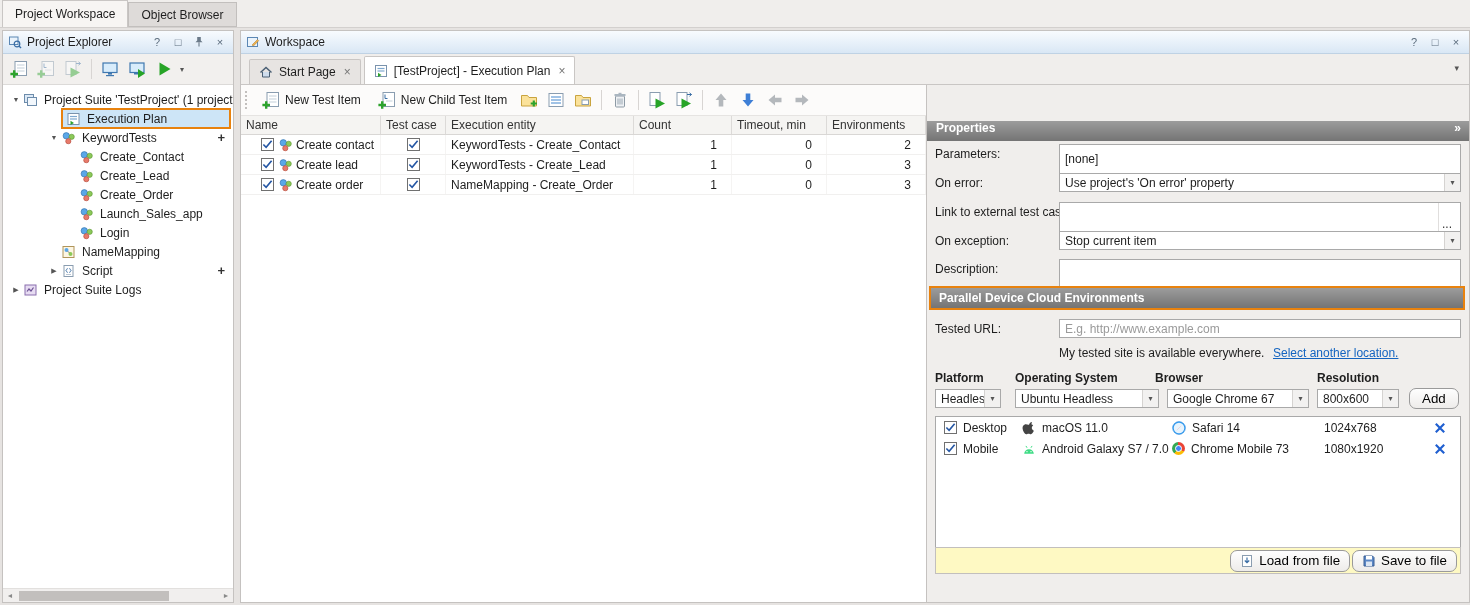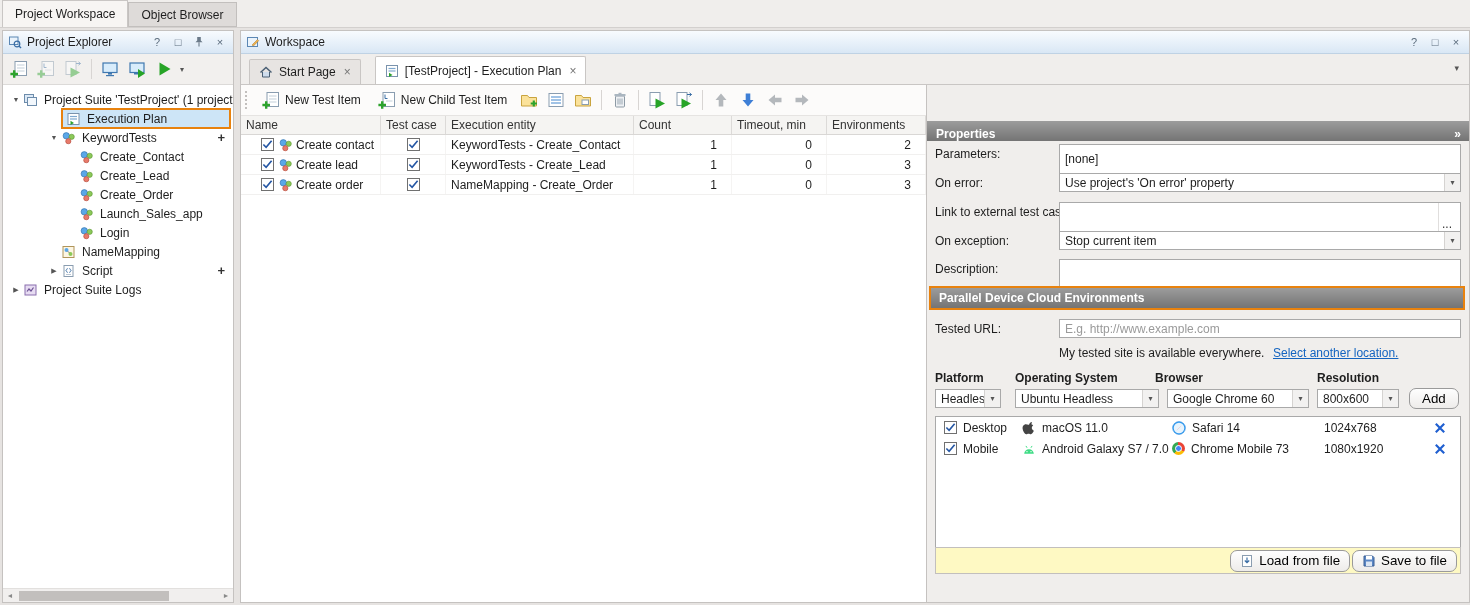--- a/index.html
+++ b/index.html
@@ -30,21 +30,21 @@
 .bold{font-weight:bold}
 .plus-btn{position:absolute;right:8px;color:#333;font-size:13px;font-weight:bold;line-height:1}
 .sel-wrap{flex:1;display:flex;align-items:center;background:#cde5f7;border:2px solid #e8820e;height:21px;margin-right:2px;padding:0 3px}
 .hscroll{height:14px;background:#f1efee;border-top:1px solid #e2e0de;display:flex;align-items:center}
 .hs-arrow{width:14px;text-align:center;color:#8a8a8a;font-size:7px}
 .hs-thumb{height:10px;width:150px;background:#c2bfbd;margin:0 2px}
 
 
 .main-panel{position:absolute;left:240px;top:30px;width:1230px;height:573px;border:1px solid #c5c2c0;background:#f0eeec;display:flex;flex-direction:column}
 .doc-tabs{height:31px;background:#f0eeec;border-bottom:1px solid #c9c6c4;display:flex;align-items:flex-end;padding-left:8px;position:relative}
-.dtab{height:25px;display:flex;align-items:center;gap:6px;padding:8px 9px;border:1px solid #c9c6c4;border-bottom:none;background:#e7e4e2;margin-right:14px;border-radius:2px 2px 0 0;cursor:default}
+.dtab{height:25px;display:flex;align-items:center;gap:6px;padding:8px 9px;border:1px solid #c9c6c4;border-bottom:none;background:#e7e4e2;margin-right:3px;border-radius:2px 2px 0 0;cursor:default}
 .dtab.active{background:#fff;height:28px}
 .dtab .close{color:#777;font-size:12px;margin-left:2px}
 .tabs-dd{position:absolute;right:10px;top:9px;color:#555;font-size:9px}
 .content{flex:1;display:flex;min-height:0}
 
 
 .grid-area{width:686px;background:#fff;border-right:1px solid #c5c2c0;display:flex;flex-direction:column}
 .grid-toolbar{height:31px;background:#fcfbfa;border-bottom:1px solid #e6e4e2;display:flex;align-items:center;gap:5px;padding:0 4px}
 .grip{width:4px;height:18px;border-left:2px dotted #c2bfbd;margin-right:2px}
 .tb-btn{display:flex;align-items:center;gap:5px;padding:2px 5px;border:1px solid transparent;border-radius:2px;cursor:default;white-space:nowrap}
@@ -58,21 +58,21 @@
 .c-name{width:140px}.c-case{width:65px;justify-content:center}.c-entity{width:188px}
 .c-count{width:98px}.c-timeout{width:95px}.c-env{width:99px}
 .num{justify-content:flex-end;padding-right:14px}
 .name-ind{padding-left:20px}
 .cb{width:13px;height:13px;background:#fff;border:1px solid #707070;display:inline-flex;align-items:center;justify-content:center;flex:none}
 .cb svg{width:11px;height:11px}
 
 
 .props{flex:1;position:relative;background:#f0eeec}
 .ab{position:absolute}
-.props-hdr{left:0;top:36px;right:0;height:20px;background:linear-gradient(#9c9c9c,#747474);color:#fff;font-weight:bold;display:flex;align-items:flex-end;padding:0 9px}
+.props-hdr{left:0;top:36px;right:0;height:20px;background:linear-gradient(#9c9c9c,#747474);color:#fff;font-weight:bold;display:flex;align-items:flex-start;padding:0 9px}
 .props-hdr .chev{margin-left:auto;font-weight:bold;letter-spacing:-1px}
 .plabel{left:8px;white-space:nowrap}
 .field{left:132px;width:402px;height:30px;background:#fff;border:1px solid #a9a9a9;display:flex;align-items:center;padding:0 5px;white-space:nowrap;overflow:hidden}
 .combo{background:#fff;border:1px solid #a9a9a9;display:flex;align-items:stretch;height:19px}
 .combo .ct{flex:1;display:flex;align-items:center;padding:0 5px;white-space:nowrap;overflow:hidden}
 .combo .dd{width:16px;display:flex;align-items:center;justify-content:center;border-left:1px solid #d5d3d1;background:#f2f1f0;color:#555;font-size:8px}
 .ellip{margin-left:auto;color:#333;padding:0 3px;border-left:1px solid #e0dedd;align-self:stretch;display:flex;align-items:flex-end}
 .sec-hdr{left:2px;right:4px;top:201px;height:24px;background:linear-gradient(#9c9c9c,#747474);border:2px solid #e8820e;color:#fff;font-weight:bold;display:flex;align-items:center;padding:0 8px}
 input.tfield{position:absolute;left:132px;width:402px;height:19px;border:1px solid #a9a9a9;padding:0 5px;font:12px "Liberation Sans",sans-serif;color:#1e1e1e}
 input.tfield::placeholder{color:#9a9a9a}
@@ -617,21 +617,21 @@
 
         <div class="ab combo" style="top:304px;left:8px;width:66px">
           <span class="ct">Headless</span>
           <span class="dd">▾</span>
         </div>
         <div class="ab combo" style="top:304px;left:88px;width:144px">
           <span class="ct">Ubuntu Headless</span>
           <span class="dd">▾</span>
         </div>
         <div class="ab combo" style="top:304px;left:240px;width:142px">
-          <span class="ct">Google Chrome 60</span>
+          <span class="ct">Google Chrome 67</span>
           <span class="dd">▾</span>
         </div>
         <div class="ab combo" style="top:304px;left:390px;width:82px">
           <span class="ct">800x600</span>
           <span class="dd">▾</span>
         </div>
         <button class="ab btn" style="top:303px;left:482px;height:21px;padding:0 12px">
             <span>Add</span>
           </button>
 

